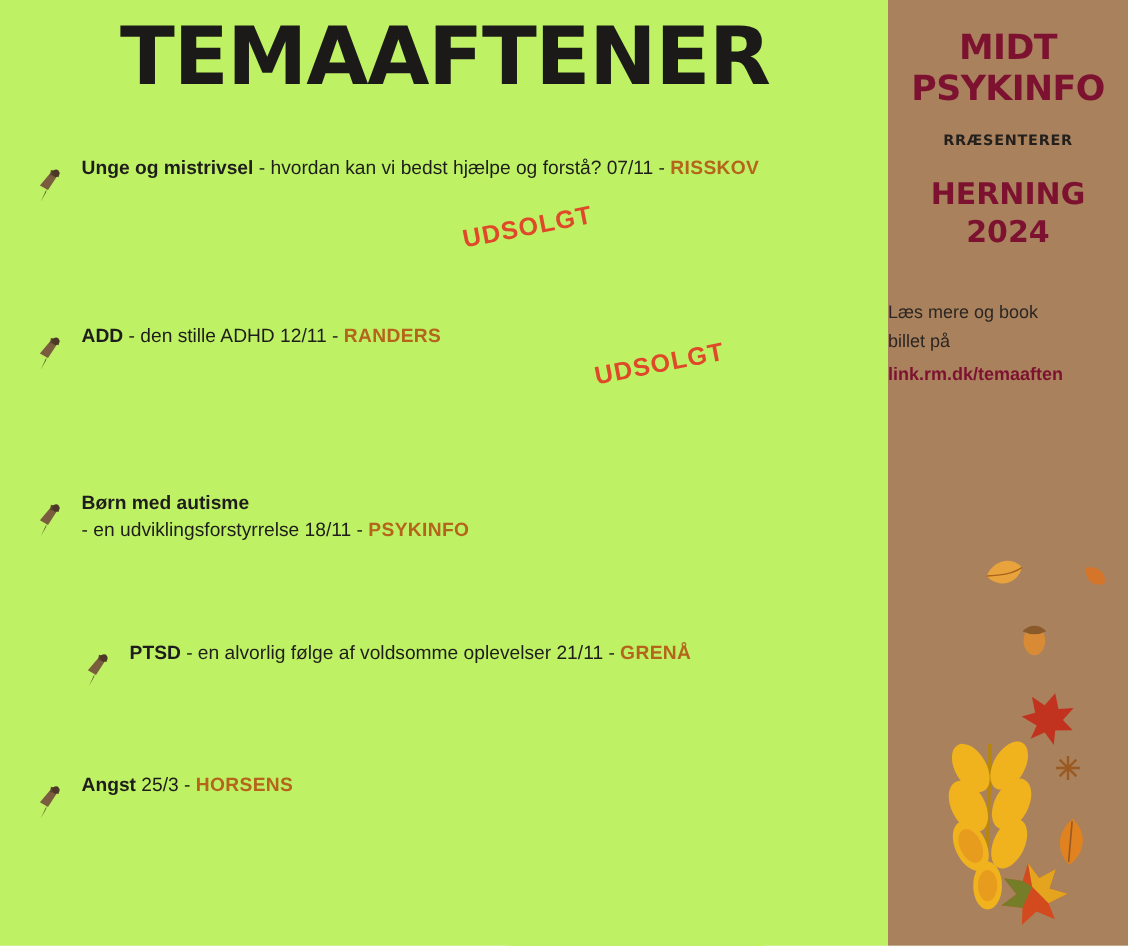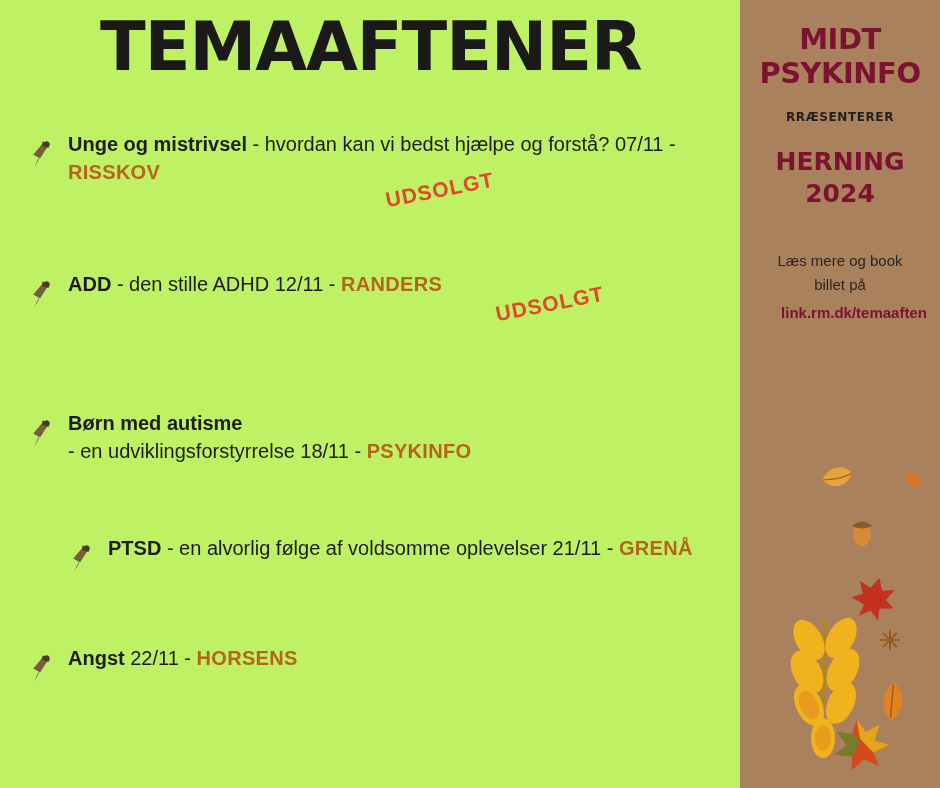--- a/index.html
+++ b/index.html
@@ -53,21 +53,21 @@
     box-sizing: border-box;
   }
   .pin-icon {
     position: absolute;
     left: 26px;
     top: 6px;
     width: 34px;
     height: 32px;
   }
   .ev-text {
-    font-size: 20px;
+    font-size: 16px;
     line-height: 1.42;
     color: #1f1d1b;
     font-family: "Liberation Sans", sans-serif;
   }
   .ev-text .b {
     font-weight: bold;
   }
   .city {
     color: #b5651b;
     font-weight: bold;
@@ -122,34 +122,32 @@
     margin-top: 22px;
     text-align: center;
     color: #7d1230;
     font-weight: bold;
     font-size: 25px;
     line-height: 1.25;
     font-family: "DejaVu Sans", sans-serif;
   }
   .book-info {
     margin-top: 40px;
-    text-align: center;
     color: #2b2623;
     font-size: 15px;
     line-height: 1.6;
     font-family: "Liberation Sans", sans-serif;
   }
   .book-link {
     display: block;
     margin-top: 4px;
     color: #7d1230;
     font-weight: bold;
     font-size: 15px;
     text-decoration: none;
-    padding-left: 28px;
   }
   .leaves {
     position: absolute;
     left: 0;
     top: 455px;
     width: 200px;
     height: 333px;
   }
 </style>
 </head>
@@ -233,21 +231,21 @@
           <svg width="34" height="32" viewBox="0 0 34 32">
             <g transform="rotate(-20 17 16)">
               <path d="M7 15 L21 7 L24 12 L12 21 Z" fill="#7a5c3e"></path>
               <path d="M20 6 L26 10 L24 14 L18 10 Z" fill="#5d4530"></path>
               <path d="M11 20 L3 28 L10 22 Z" fill="#5d4530"></path>
               <circle cx="23" cy="10" r="3" fill="#4c3826"></circle>
             </g>
           </svg>
         </span>
         <div class="ev-text">
-          <span class="b">Angst</span><span> 22/11 - </span><span class="city">HORSENS</span>
+          <span class="b">Angst</span><span> 25/3 - </span><span class="city">HORSENS</span>
         </div>
       </div>
 
     </div>
   </div>
 
   <div class="right">
     <div class="brand">
       <div>MIDT</div>
       <div>PSYKINFO</div>

